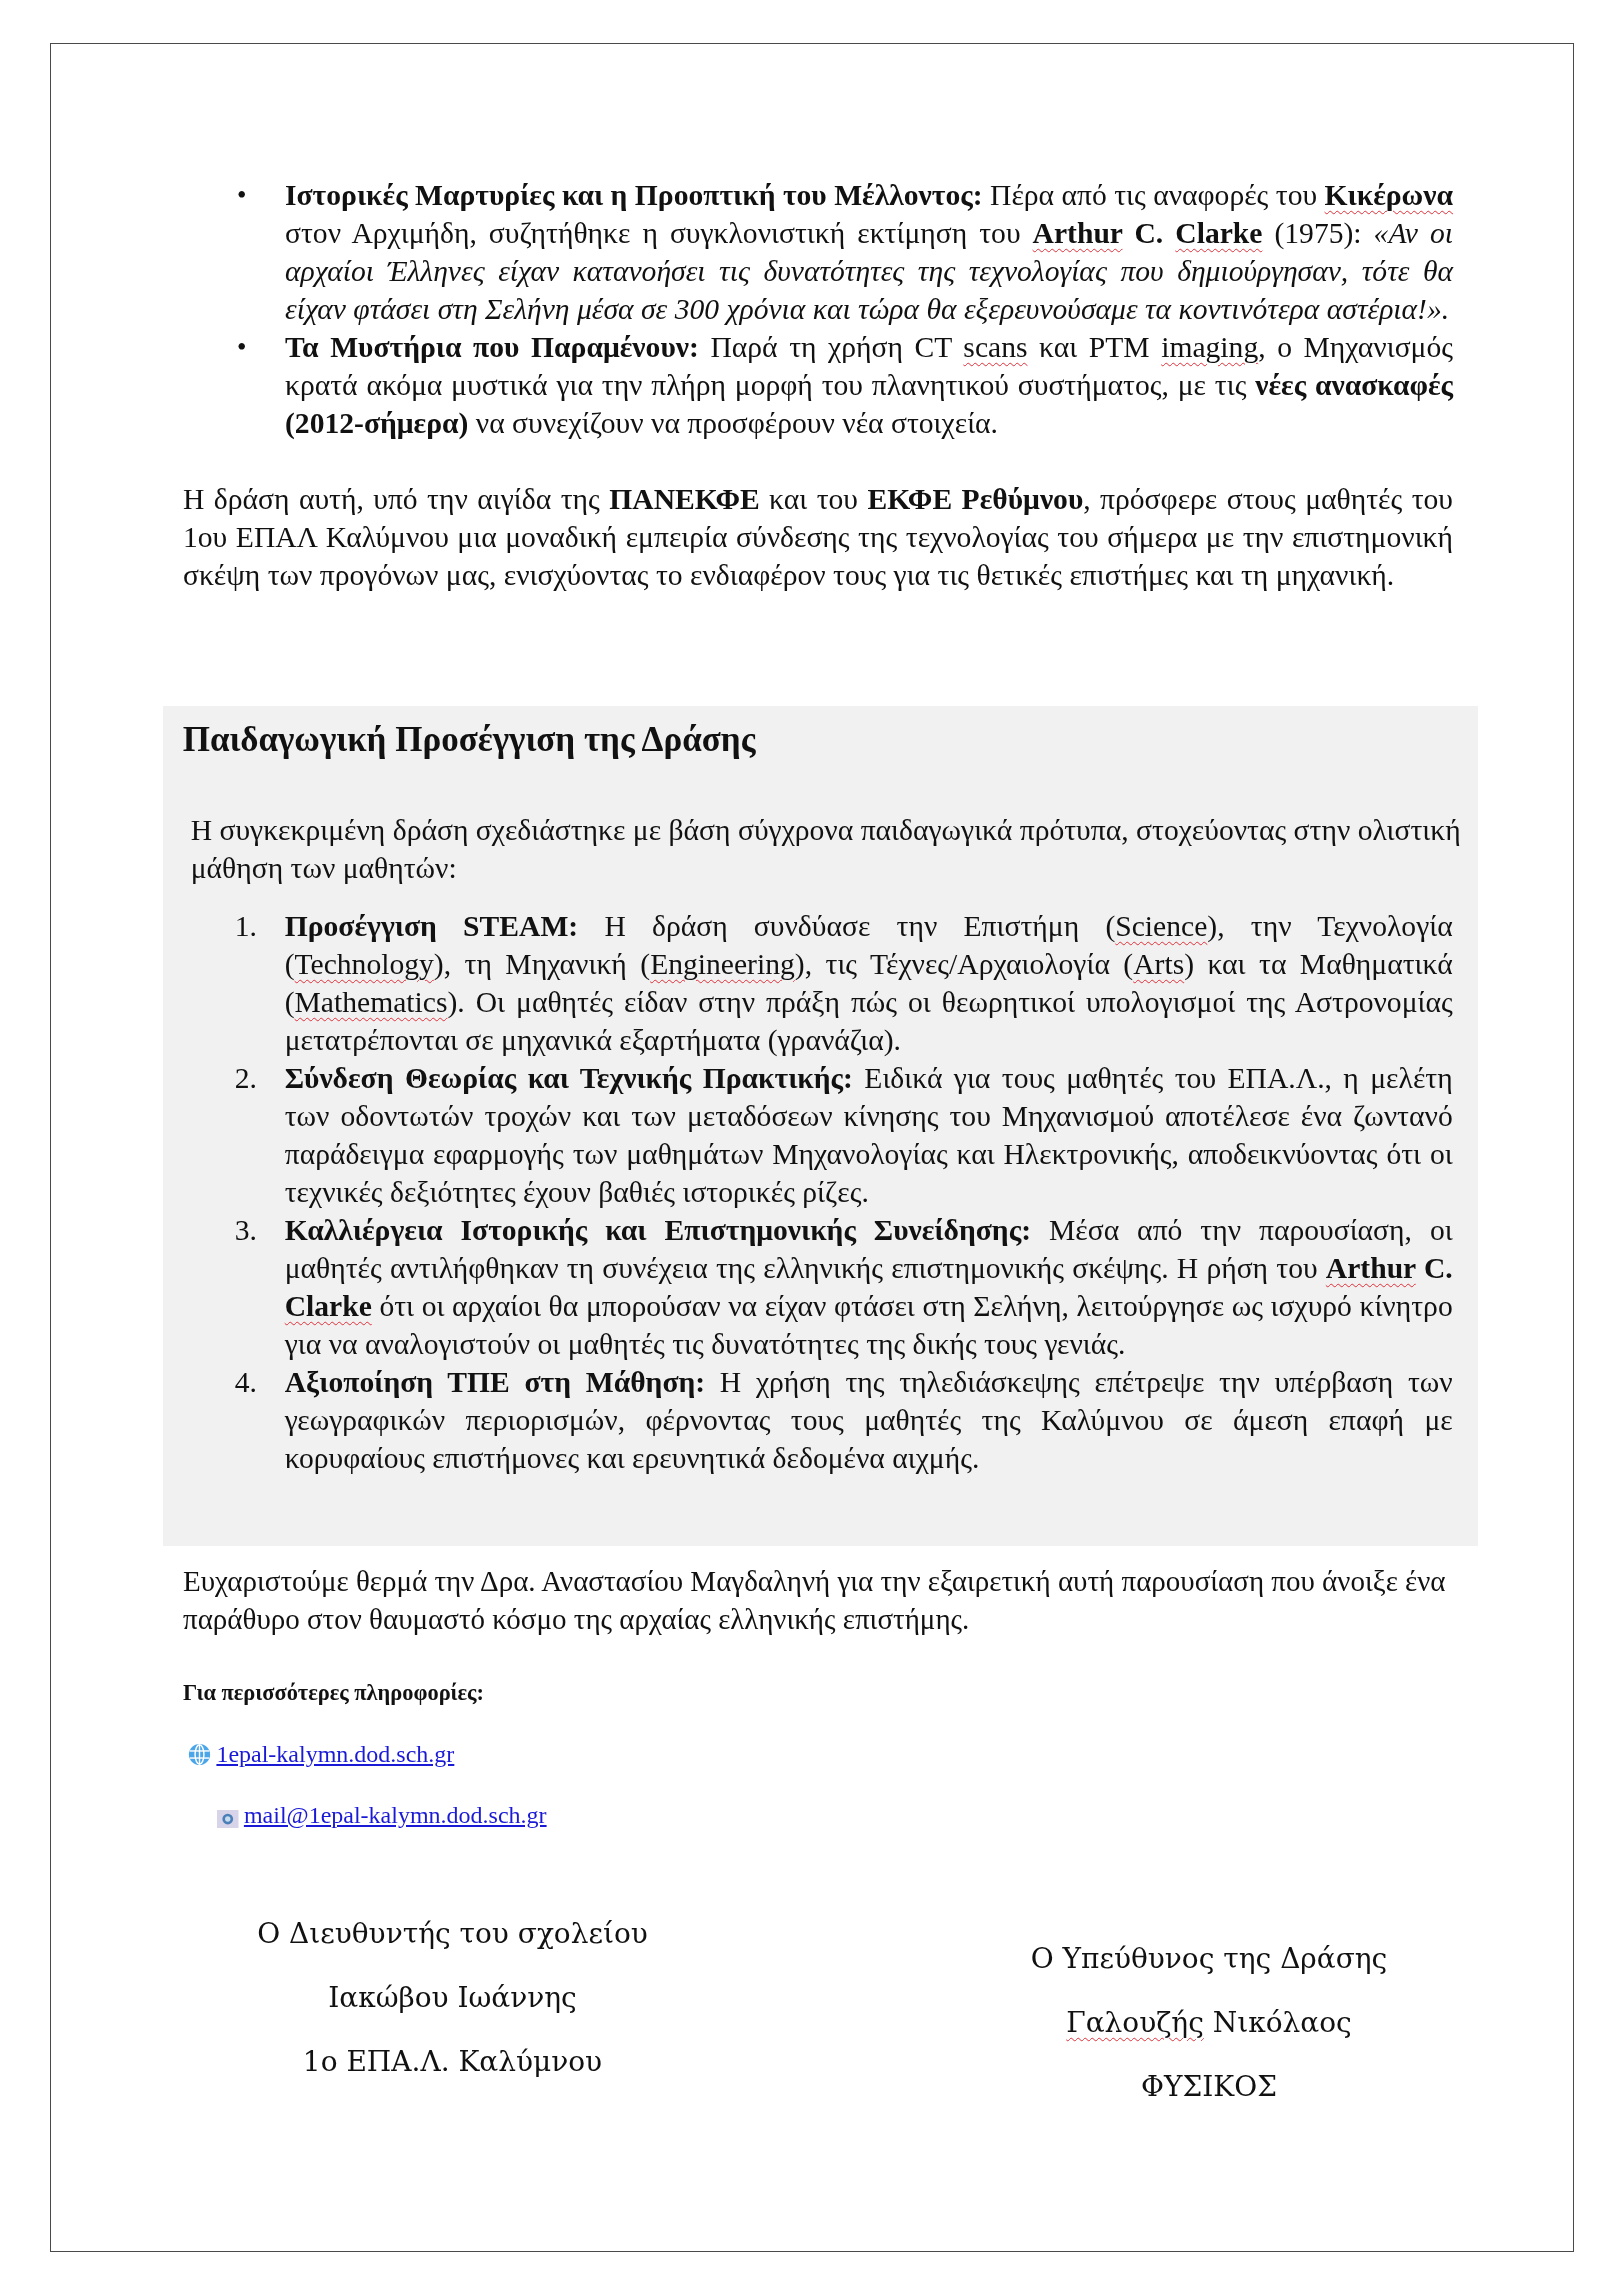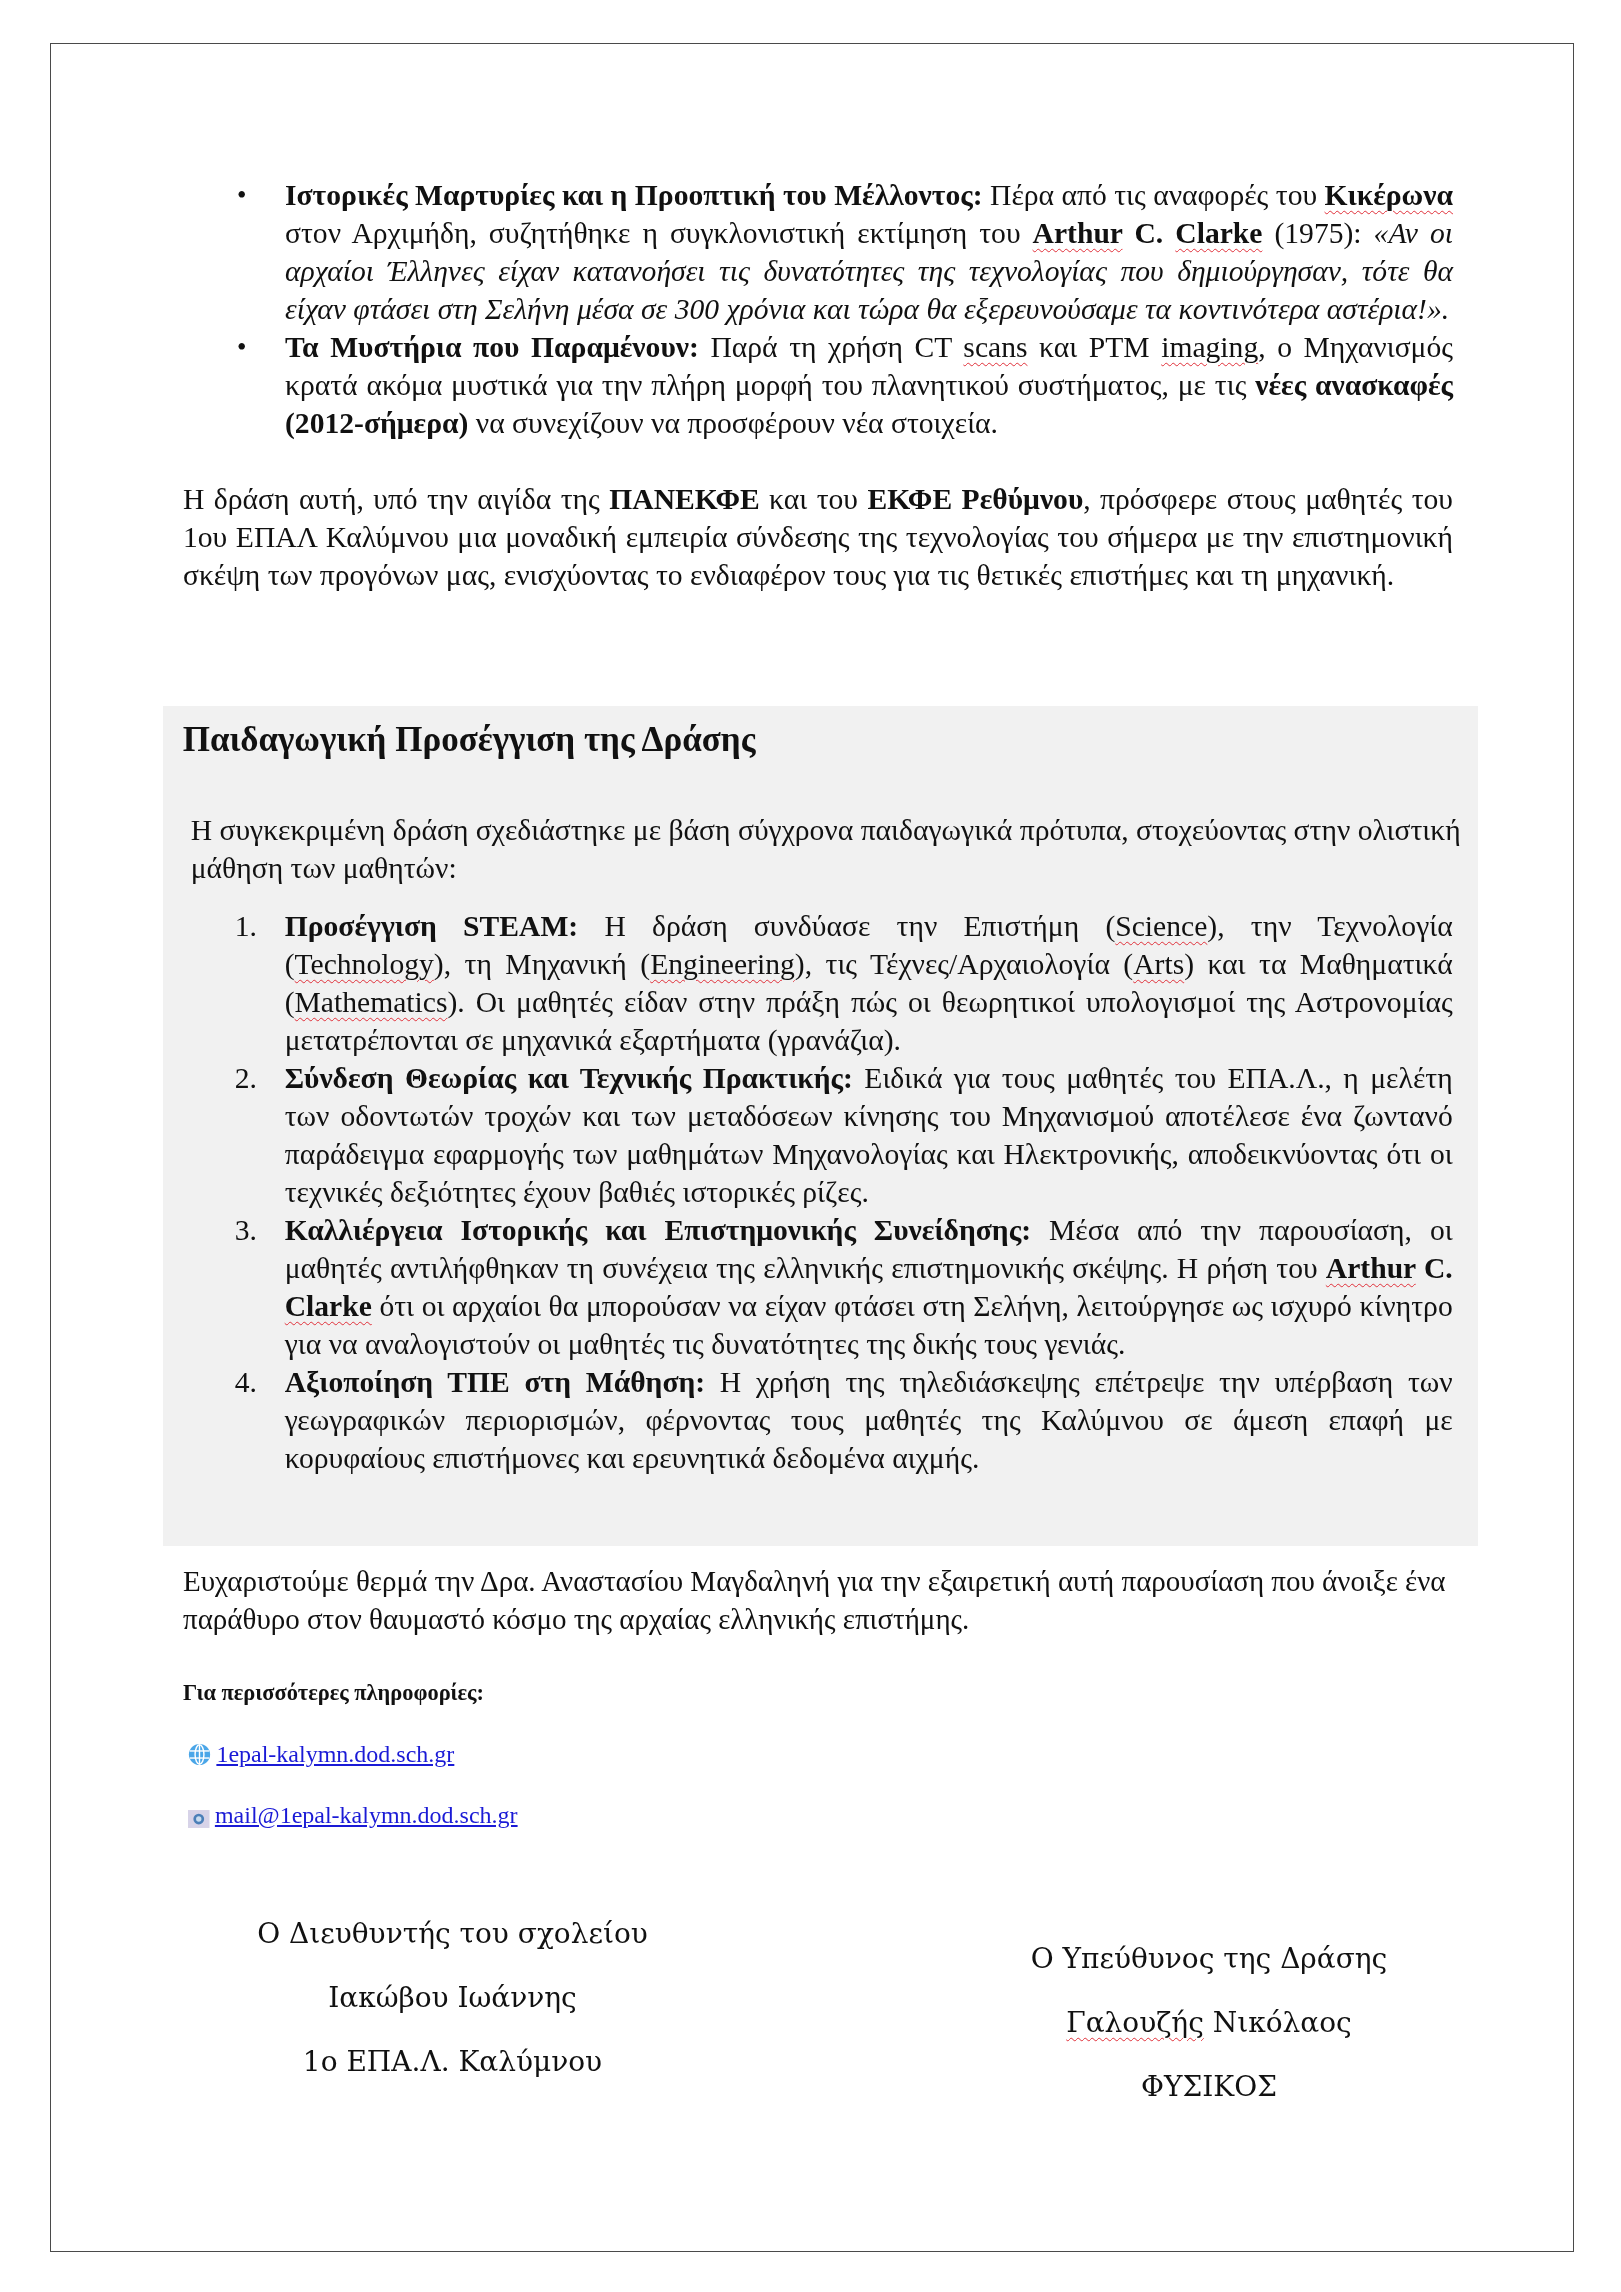--- a/index.html
+++ b/index.html
@@ -133,21 +133,21 @@
       font-size: 24px;
       display: flex;
       align-items: center;
       gap: 5.4px;
     }
     .link-row a {
       color: #1a1ad6;
       text-decoration: underline;
     }
     .row-web { top: 1741px; }
-    .row-mail { top: 1802px; }
+    .row-mail { top: 1802px; margin-left: 29px; }
     .globe-icon {
       width: 23px;
       height: 23px;
       display: inline-block;
     }
     .mail-icon {
       width: 21.5px;
       height: 18px;
       display: inline-block;
     }

